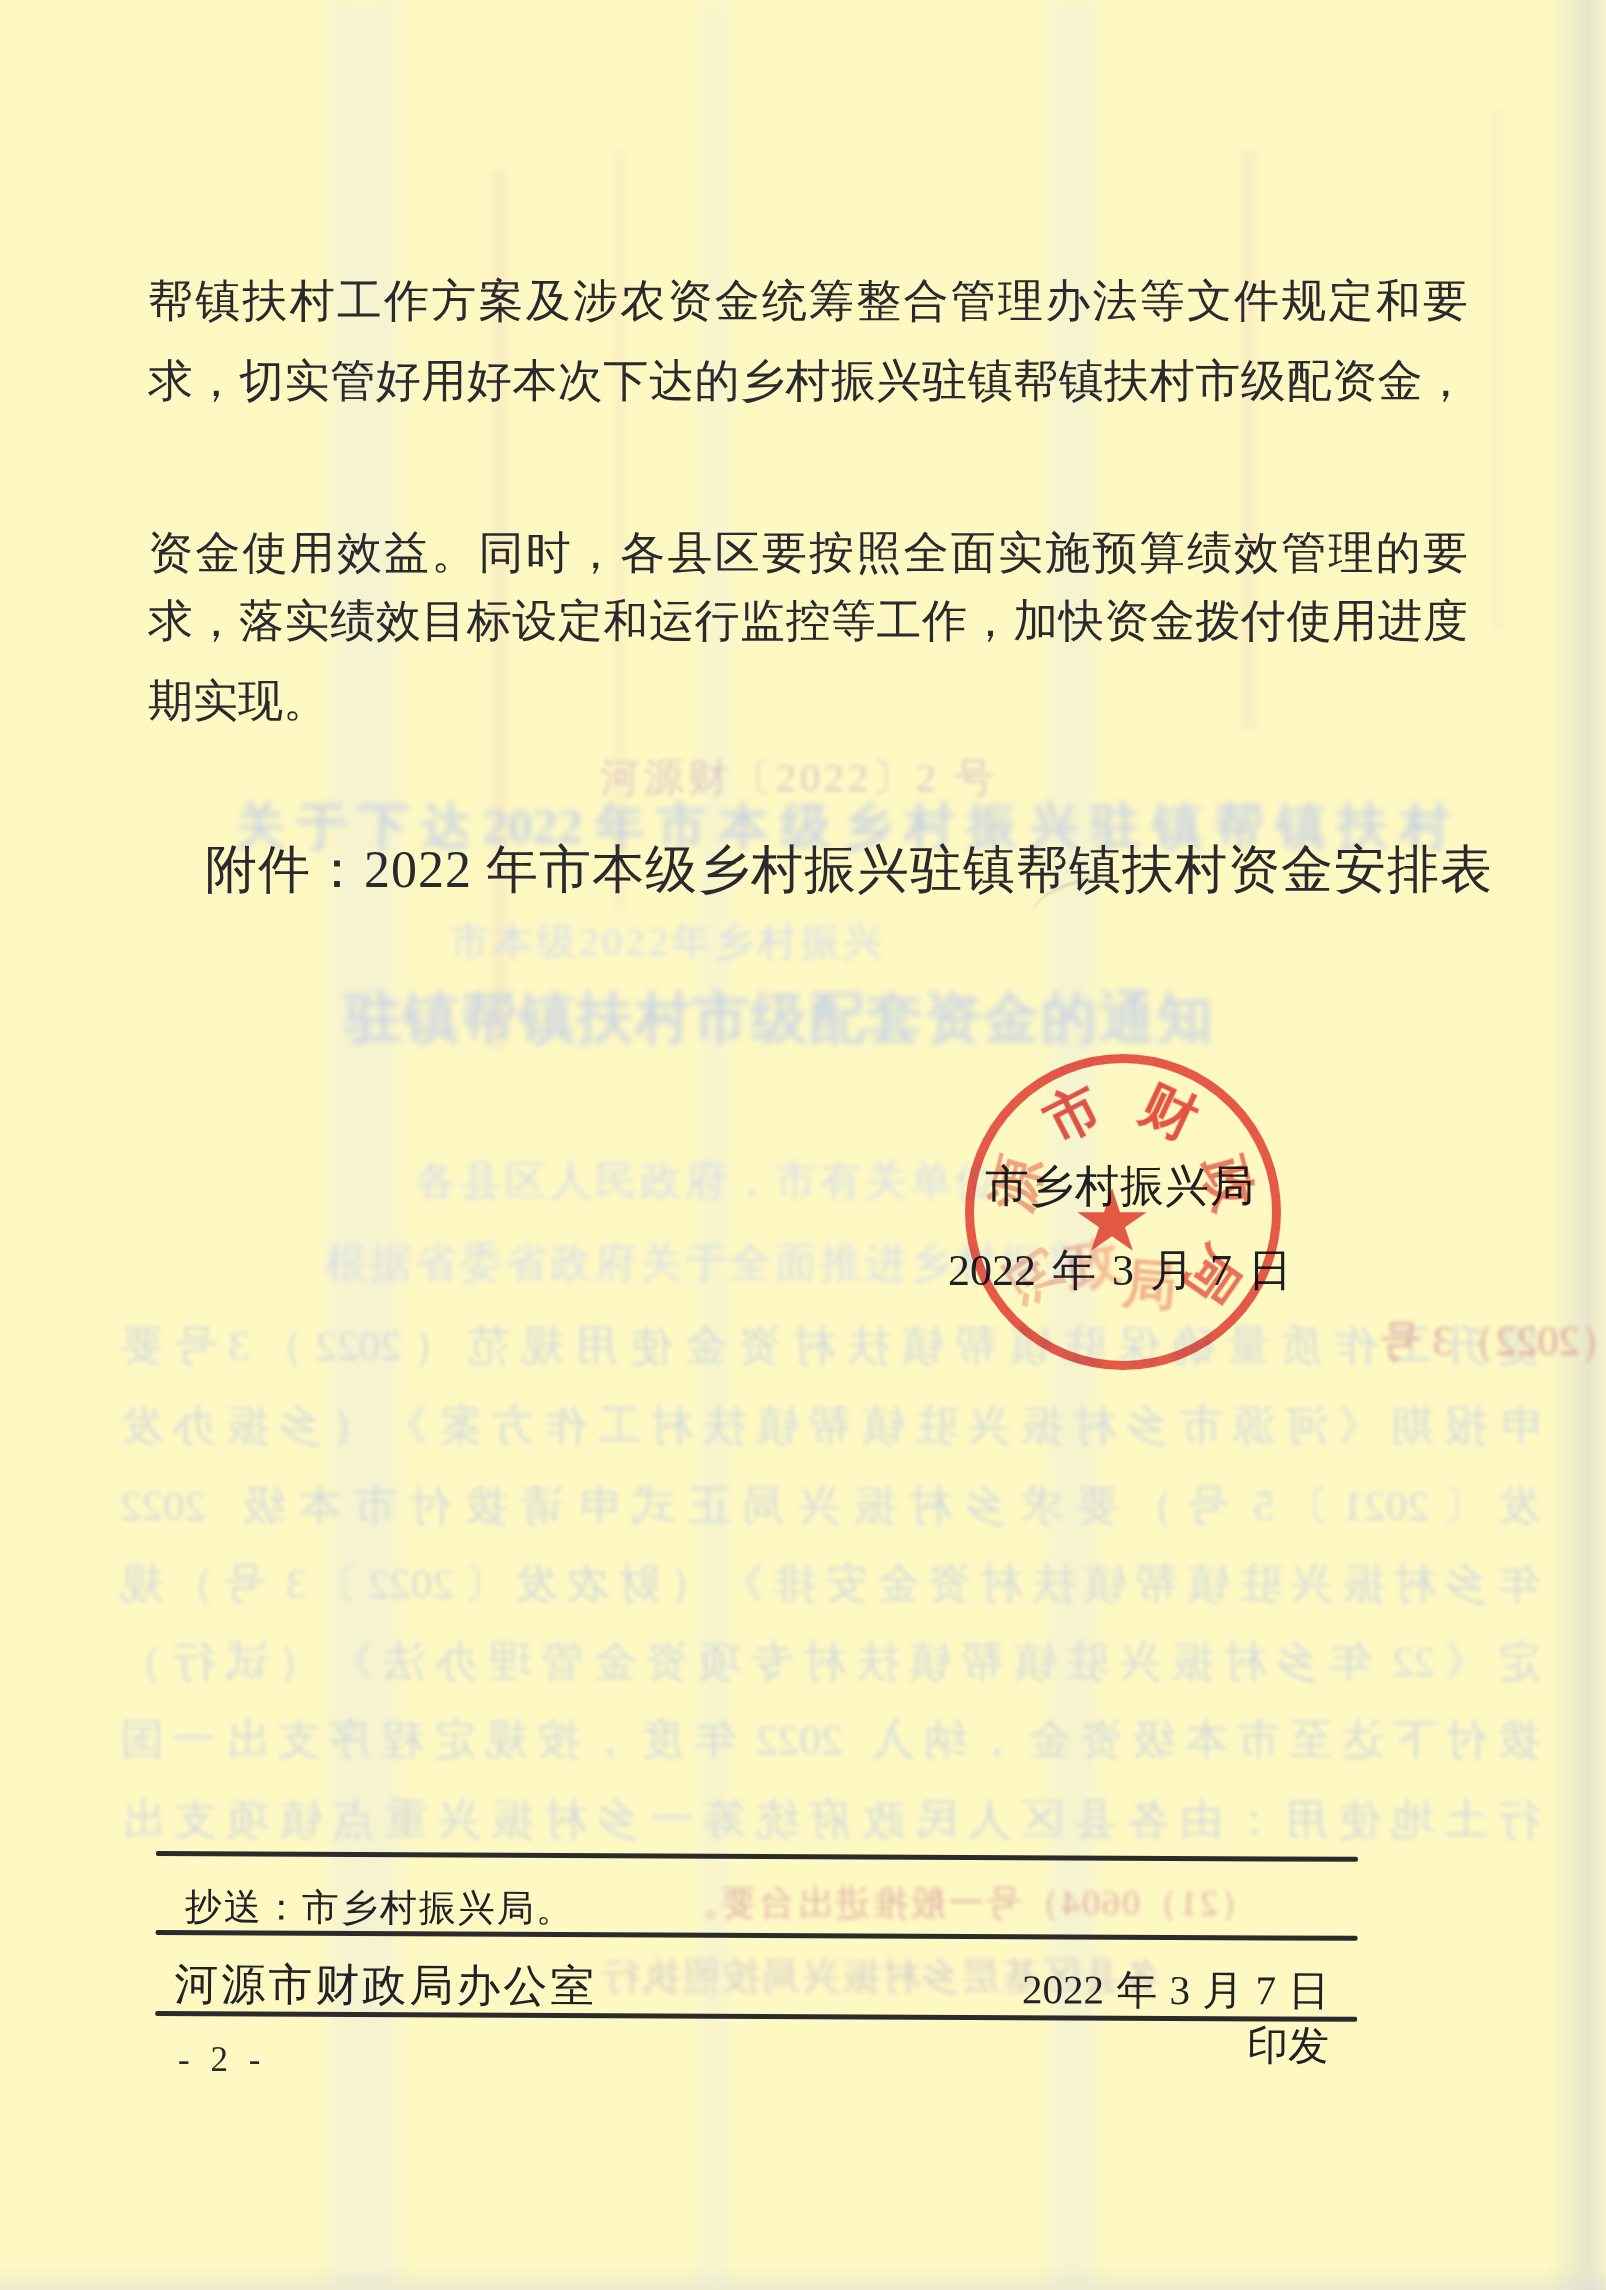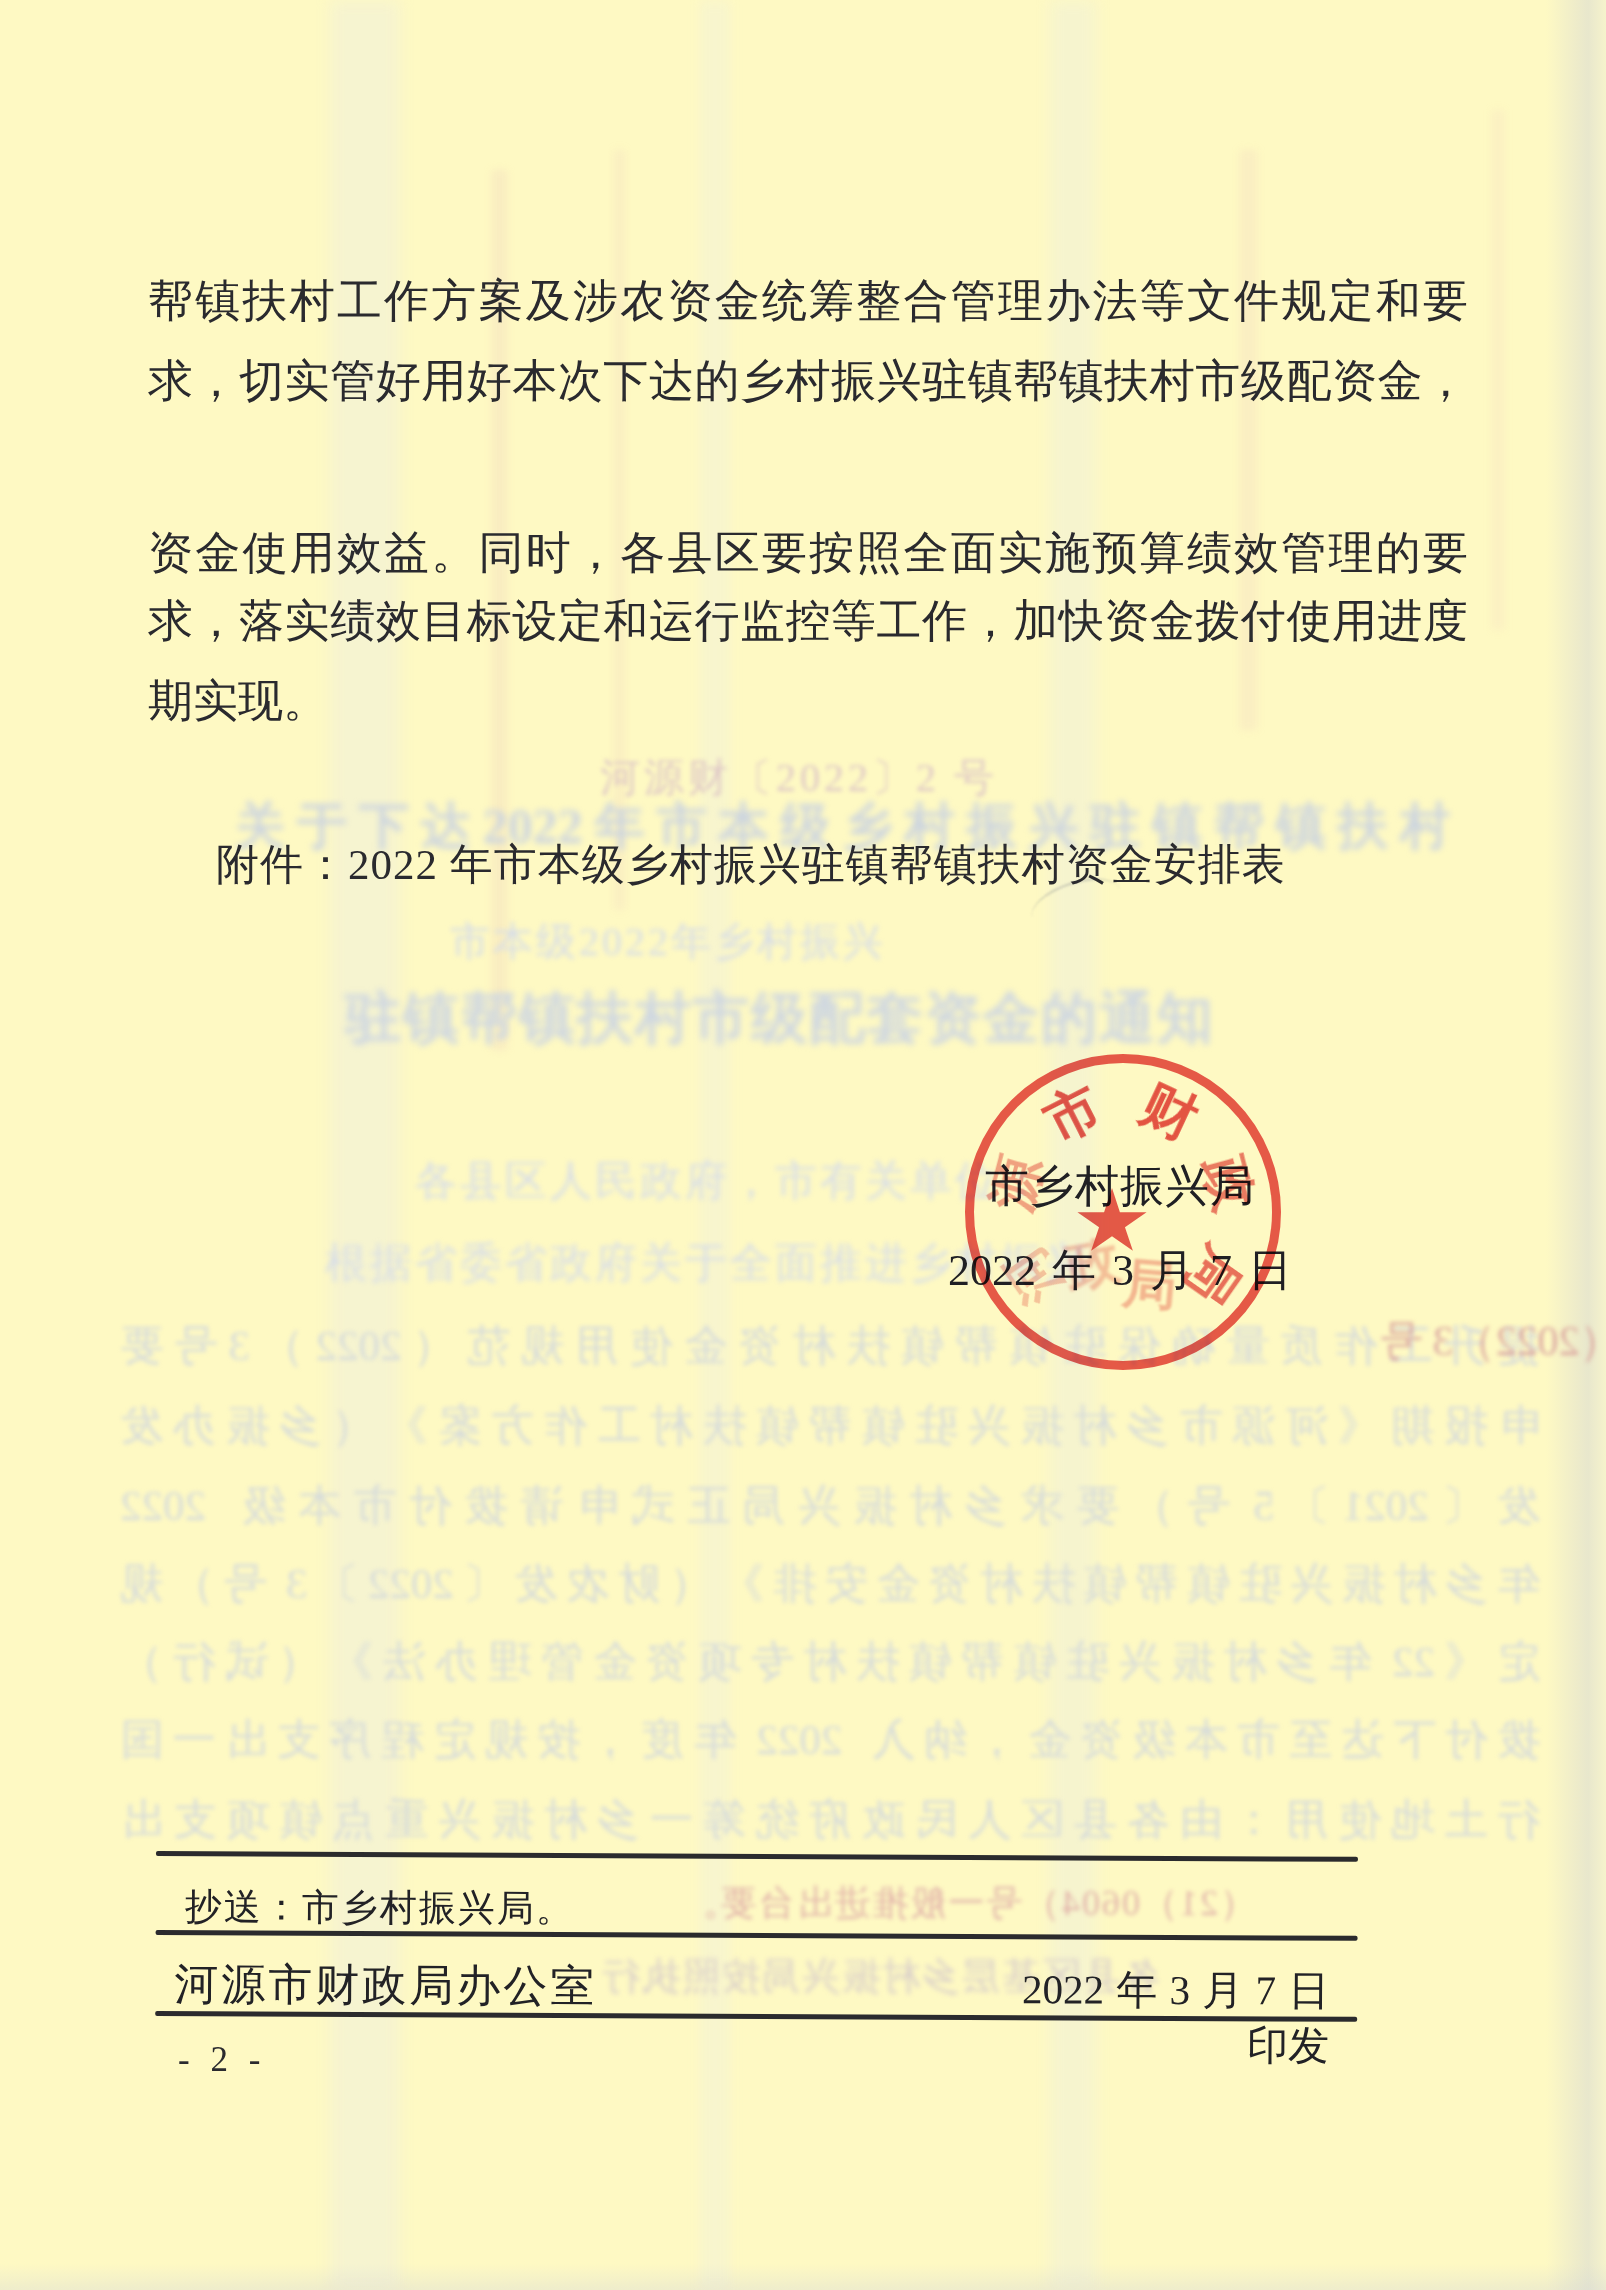--- a/index.html
+++ b/index.html
@@ -42,21 +42,21 @@
   .bg15{left:600px; top:1956px; font-size:38px; color:#d9cfc9; filter:blur(2.5px); letter-spacing:2px;}
   .bg16{left:1380px; top:1318px; font-size:42px; color:#dcaaa2; filter:blur(2px);}
   
   .bodyline{
     position:absolute; left:148px; width:1320px;
     font-size:45px; line-height:1.15;
     text-align:justify; text-align-last:justify;
   }
   .bodyline.last{text-align-last:left;}
   .b0{top:276px;} .b1{top:356px;} .b2{top:436px;} .b3{top:516px;margin-top:12px;} .b4{top:596px;} .b5{top:676px;}
-  .attachment{position:absolute; left:216px; top:840px; font-size:43px; line-height:1.15; letter-spacing:1px;}
+  .attachment{position:absolute; left:205px; top:840px; font-size:52px; line-height:1.15; letter-spacing:1px;}
   .sig-name{position:absolute; left:985px; top:1163px; font-size:44px; line-height:1.1; color:#202024; letter-spacing:1px;}
   .sig-date{position:absolute; left:948px; top:1247px; font-size:44px; line-height:1.1; color:#202024; word-spacing:5px;text-align:right;}
   
   .seal{
     position:absolute; left:965px; top:1054px; width:316px; height:316px;
     mix-blend-mode:multiply; pointer-events:none;
   }
   .seal-ring{
     position:absolute; left:0; top:0; width:298px; height:298px;
     border:9px solid rgba(226,62,62,.85); border-radius:50%;

